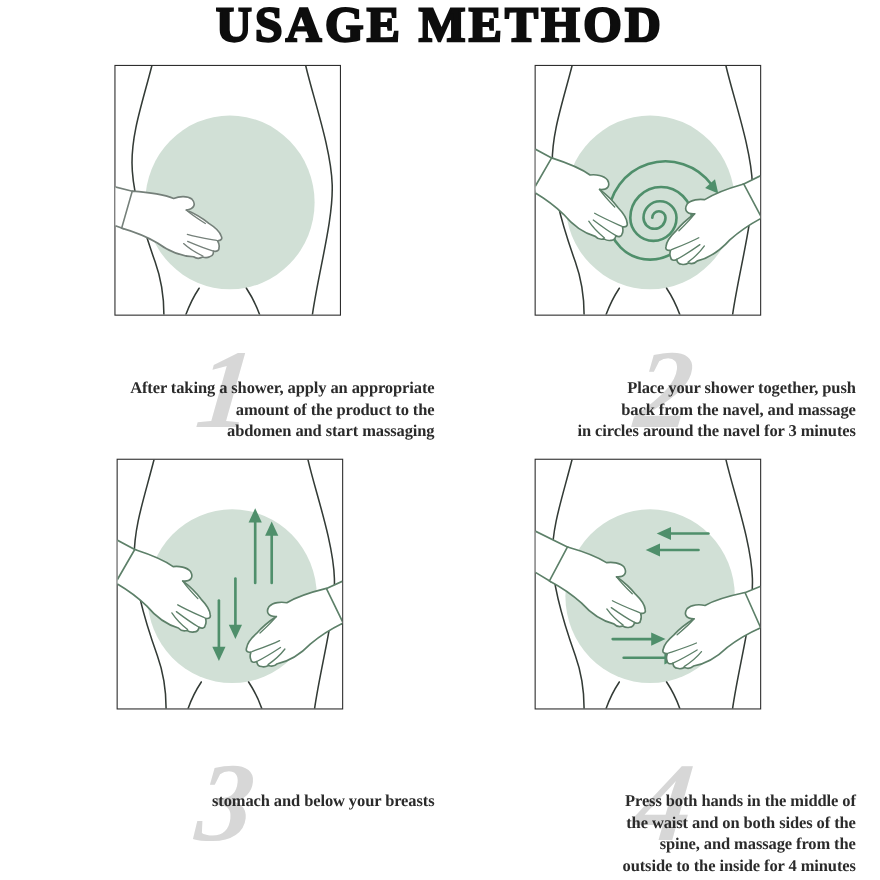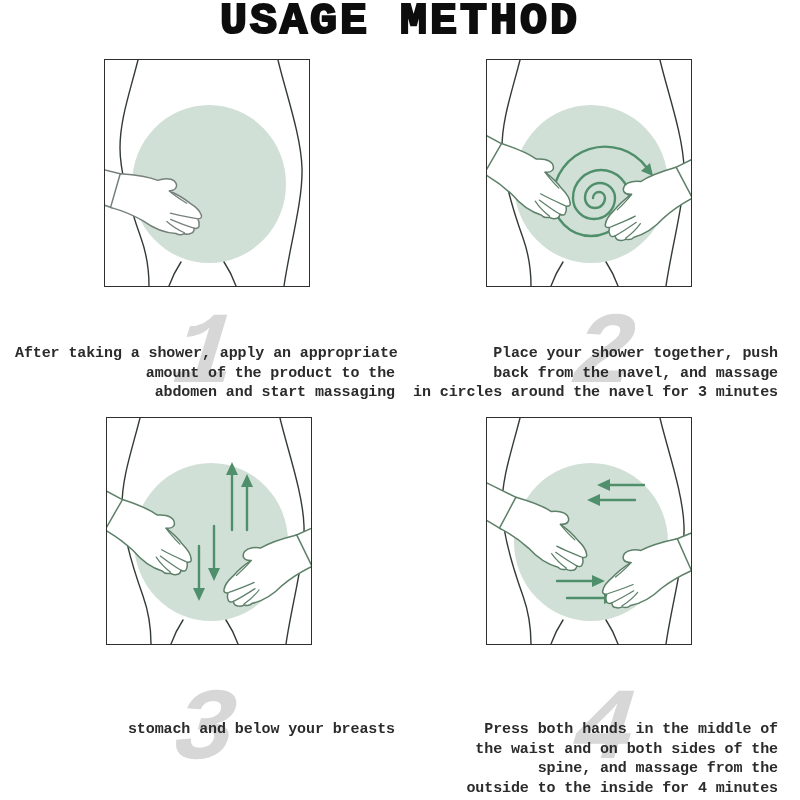--- a/index.html
+++ b/index.html
@@ -1,17 +1,17 @@
 <!DOCTYPE html>
 <html style="--background: #ffffff; --belly: #d1e0d6; --accent: #4f8f6b; --hand_outline: #5d8069; --hand_outline_gray: #75807a; --body_line: #333b36; --number: #d7d7d7; --text: #2b2b2b; --border: #2e2e2e;"><head>
 <meta charset="utf-8">
 <style>
   html,body{margin:0;padding:0;background:#ffffff;}
   #stage{position:relative;width:800px;height:800px;background:var(--background,#fff);
-         font-family:Liberation Mono, monospace;overflow:hidden;}
+         font-family:Liberation Serif, serif;overflow:hidden;}
   .title{position:absolute;top:-4px;left:0;right:0;text-align:center;
          font-size:45px;font-weight:bold;letter-spacing:3px;color:#0d0d0d;
          -webkit-text-stroke:2.2px #0d0d0d;}
   .panel{position:absolute;width:204px;height:226px;border:1.6px solid var(--border,#2e2e2e);
          background:#fff;box-sizing:content-box;}
   .panel svg{display:block;width:204px;height:226px;}
   .belly{fill:var(--belly,#d1e0d6);}
   .bodyline{fill:none;stroke:var(--body_line,#333b36);stroke-width:1.4;stroke-linecap:round;}
   .skin{fill:#ffffff;stroke:var(--hand_outline,#5d8069);stroke-width:1.5;
         stroke-linejoin:round;stroke-linecap:round;}

